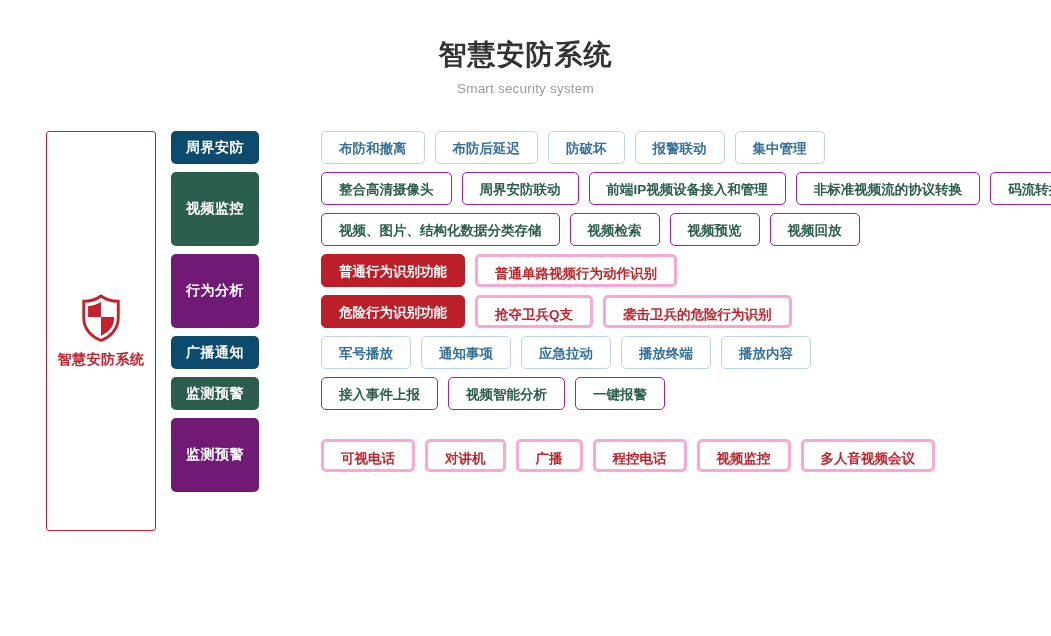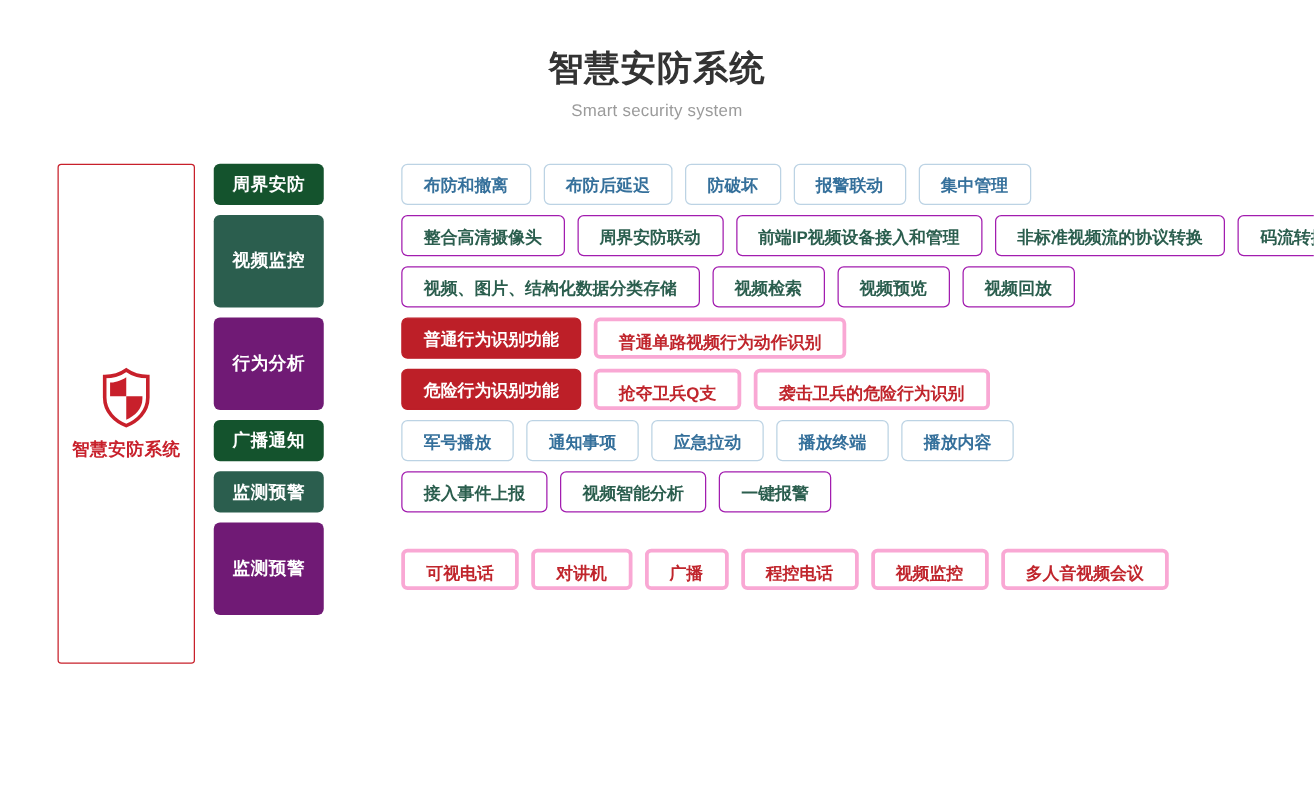--- a/index.html
+++ b/index.html
@@ -92,21 +92,21 @@
     border-radius: 5px;
     color: #ffffff;
     font-size: 14px;
     font-weight: bold;
     display: flex;
     align-items: center;
     justify-content: center;
     letter-spacing: 0.5px;
     box-sizing: border-box;
   }
-  .cat.blue  { background: #14532d; }
+  .cat.blue  { background: #0c4a6e; }
   .cat.green { background: #2b5e4e; }
   .cat.red   { background: #701a75; }
 
   .lines {
     margin-left: 14px;
     display: flex;
     flex-direction: column;
     justify-content: center;
   }
   .line {

